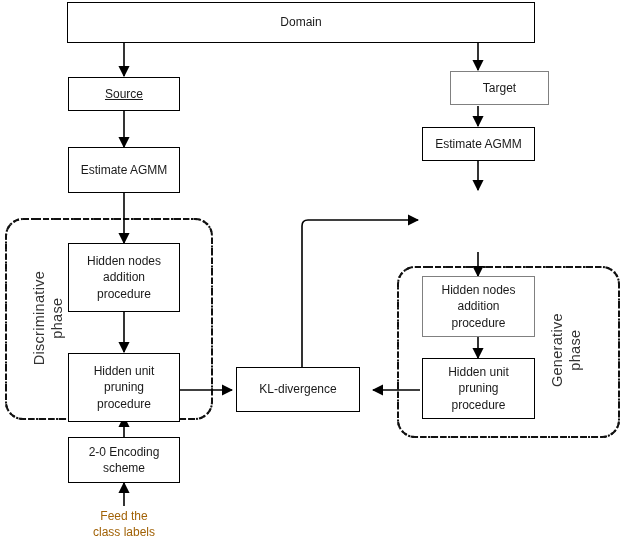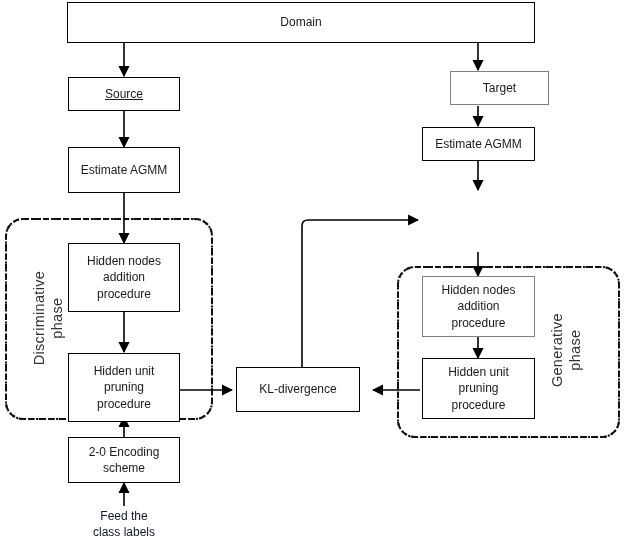--- a/index.html
+++ b/index.html
@@ -60,21 +60,21 @@
     transform-origin: center center;
     z-index: 2;
     white-space: pre-line;
   }
   .vrot {
     transform: rotate(-90deg);
   }
   .plaintext {
     position: absolute;
     font-size: 12px;
-    color: #0f172a;
+    color: #a16207;
     text-align: center;
     line-height: 1.35;
     white-space: pre-line;
     z-index: 3;
   }
   svg.edges {
     position: absolute;
     left: 0;
     top: 0;
     width: 624px;

